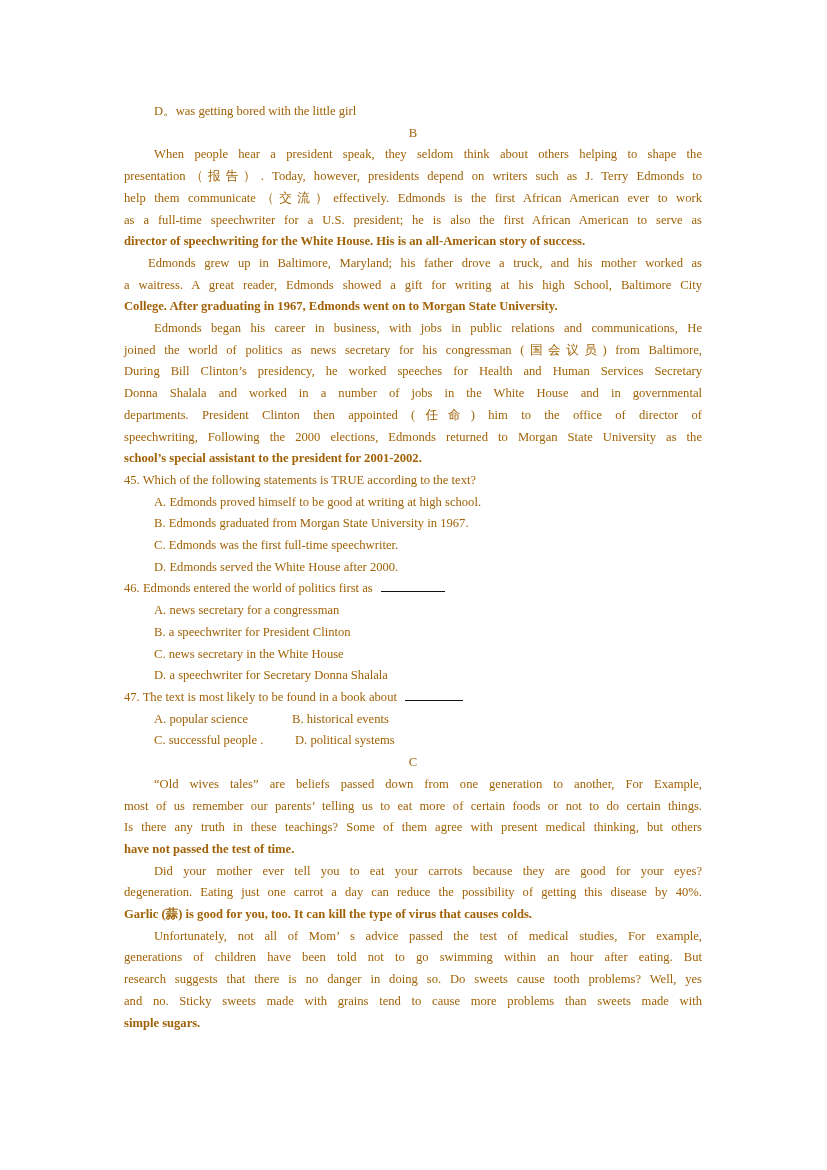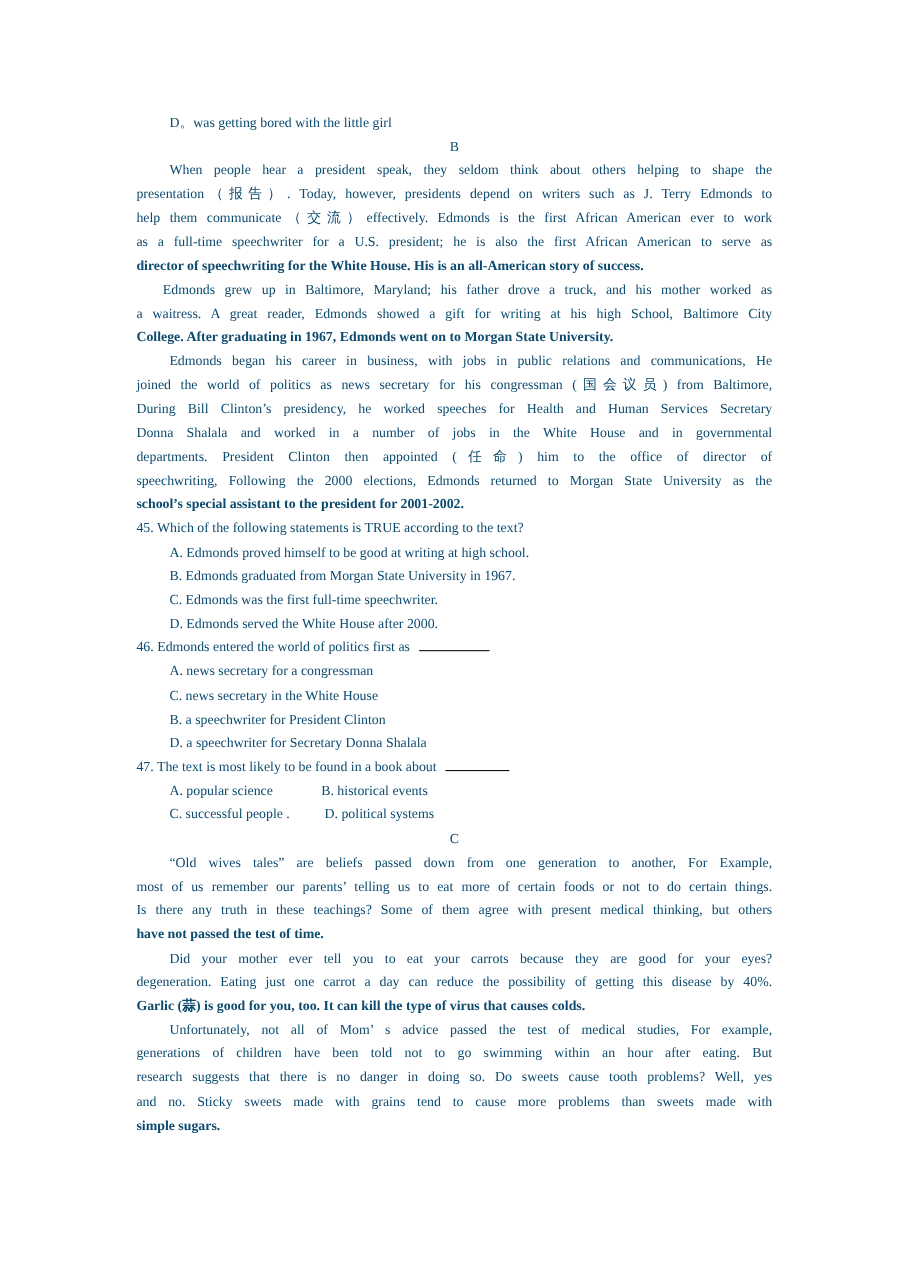--- a/index.html
+++ b/index.html
@@ -5,21 +5,21 @@
     html, body { margin: 0; padding: 0; background: #ffffff; }
     body { width: 827px; height: 1170px; position: relative; overflow: hidden; }
     .page {
       position: absolute;
       left: 124px;
       top: 101px;
       width: 578px;
       font-family: "Liberation Serif", "DejaVu Serif", serif;
       font-size: 12.6px;
       line-height: 21.7px;
-      color: #0c4a6e;
+      color: #a16207;
     }
     .line { white-space: nowrap; }
     .indent { padding-left: 30px; }
     .indent-sm { padding-left: 24px; }
     .opt { padding-left: 30px; }
     .center { text-align: center; }
     .para-line { text-align: justify; text-align-last: justify; white-space: normal; }
     .para-last { text-align: left; font-weight: bold; }
     .blank { display: inline-block; border-bottom: 1px solid #111; vertical-align: baseline; height: 12px; }
     .blank-46 { width: 64px; margin-left: 8px; }
@@ -62,22 +62,22 @@
     <div class="line">45. Which of the following  statements is  TRUE according to the text?</div>
     <div class="line opt">A. Edmonds  proved himself to be good at writing  at high  school.</div>
     <div class="line opt">B. Edmonds  graduated from Morgan State University  in  1967.</div>
     <div class="line opt">C. Edmonds  was the first full-time  speechwriter.</div>
     <div class="line opt">D. Edmonds  served the White House after 2000.</div>
   </div>
 
   <div>
     <div class="line"><span>46. Edmonds  entered the world of politics  first as</span><span class="blank blank-46"></span></div>
     <div class="line opt">A. news secretary for a congressman</div>
+    <div class="line opt">B. a speechwriter for President Clinton</div>
     <div class="line opt">C. news secretary in  the White House</div>
-    <div class="line opt">B. a speechwriter for President Clinton</div>
     <div class="line opt">D. a speechwriter for Secretary Donna Shalala</div>
   </div>
 
   <div>
     <div class="line"><span>47. The text is most likely  to be found  in  a book  about</span><span class="blank blank-47"></span></div>
     <div class="line opt">
       <span style="display:inline-block;width:138px;">A. popular  science</span><span>B. historical  events</span>
     </div>
     <div class="line opt">
       <span style="display:inline-block;width:141px;">C. successful people .</span><span>D. political   systems</span>

